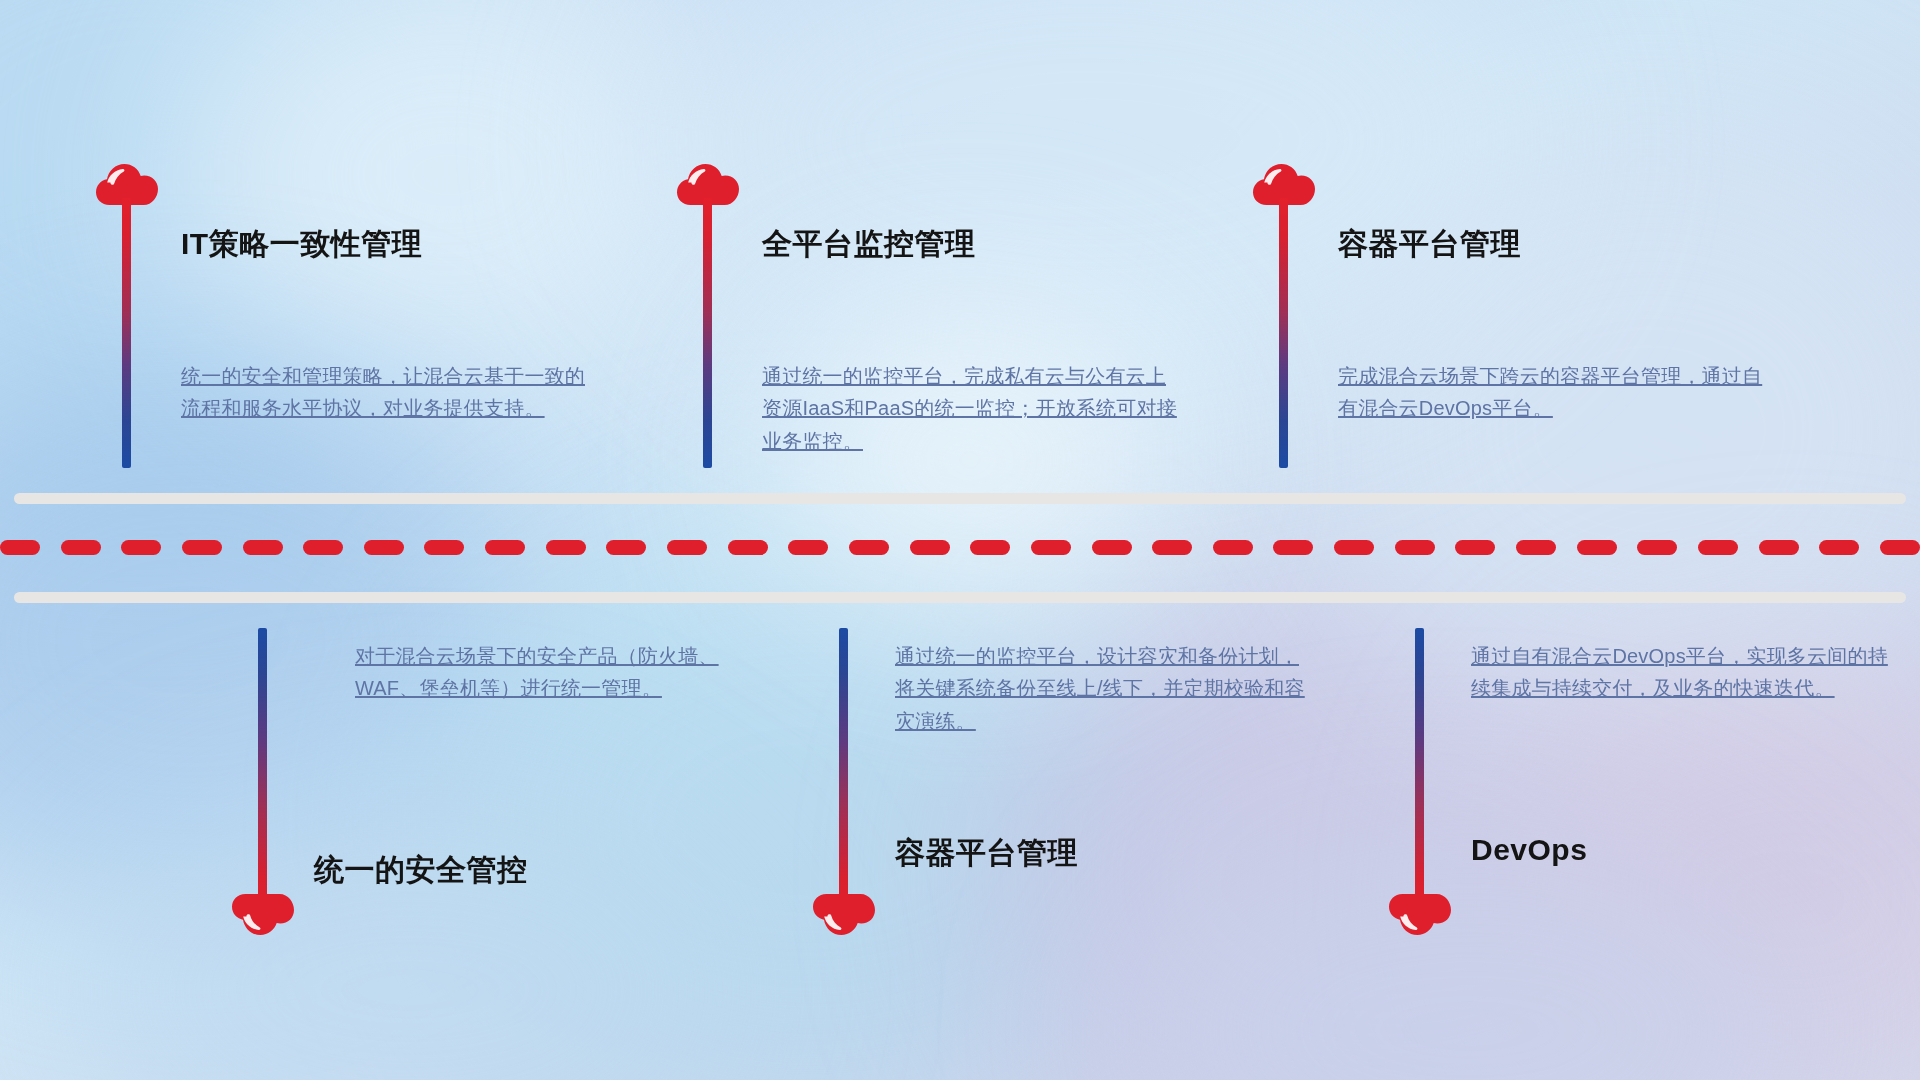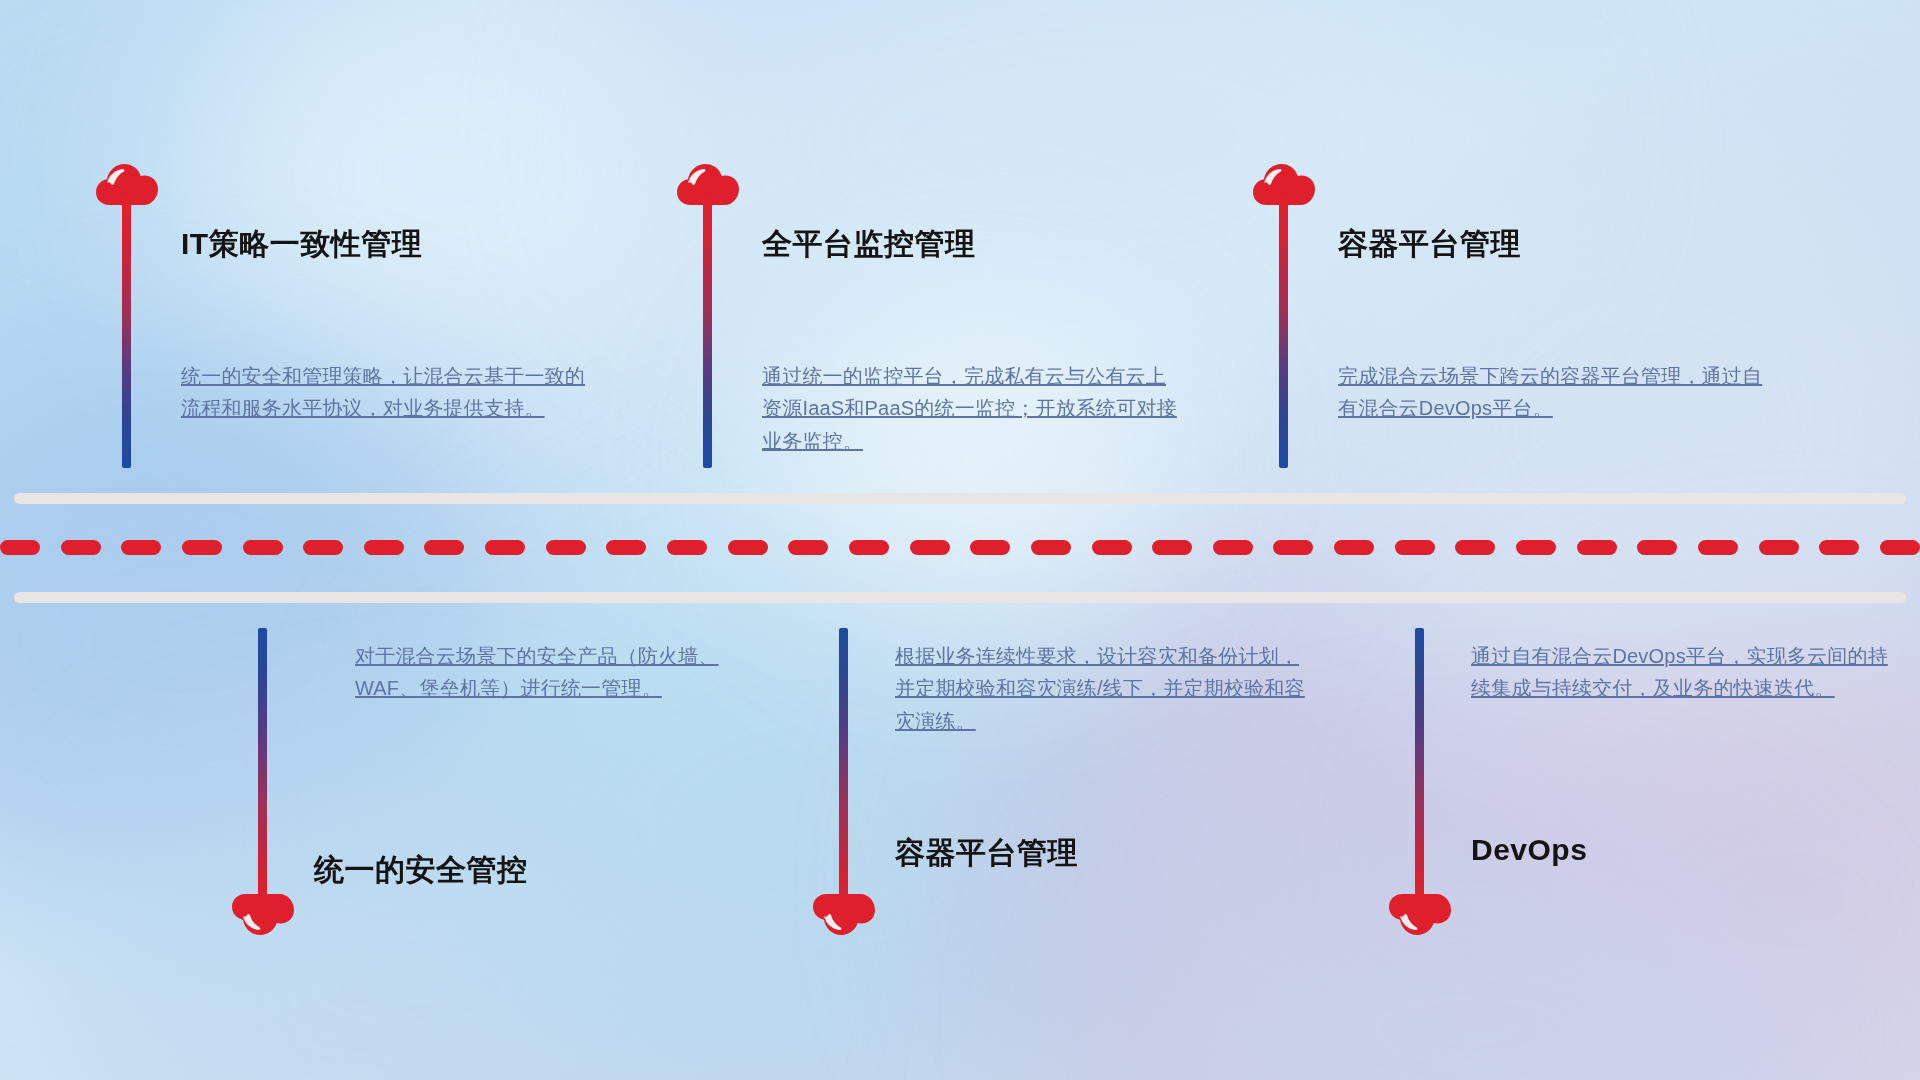--- a/index.html
+++ b/index.html
@@ -148,21 +148,21 @@
     <div class="cloud" style="left:230px;top:893px;transform:scaleY(-1);">
       <svg viewBox="0 0 66 48" xmlns="http://www.w3.org/2000/svg">
         <path d="M15.5 47C7.5 47 2 41.3 2 34.2c0-6.5 4.6-11.8 11-12.9C14.4 12.6 21.6 6 30.4 6c7.6 0 14.1 4.9 16.3 11.9 1.1-.3 2.3-.5 3.5-.5C58.1 17.4 64 23.4 64 31c0 8-5.9 16-14.4 16H15.5z" fill="#e01f2d"></path>
         <path d="M13.2 24.6c1.6-7.2 7.9-12.8 15.6-13.6 1.5-.2 2.3 1.7 1 2.5-4.9 2.8-8.2 6.9-9.6 12.1-.5 1.9-3.1 1.5-3.6-.1-.2-.3-.2-.6-.1-.9z" fill="#ffffff" opacity="0.92"></path>
       </svg>
     </div>
   </div>
 
   <div class="col">
     <div class="stem up" style="left:839px;top:628px;height:290px;"></div>
-    <div class="col-body" style="left:895px;top:640px;width:420px;">根据业务连续性要求，设计容灾和备份计划，并定期校验和容灾演练/线下，并定期校验和容灾演练。</div>
+    <div class="col-body" style="left:895px;top:640px;width:420px;">通过统一的监控平台，设计容灾和备份计划，将关键系统备份至线上/线下，并定期校验和容灾演练。</div>
     <div class="col-title" style="left:895px;top:833px;">容器平台管理</div>
     <div class="cloud" style="left:811px;top:893px;transform:scaleY(-1);">
       <svg viewBox="0 0 66 48" xmlns="http://www.w3.org/2000/svg">
         <path d="M15.5 47C7.5 47 2 41.3 2 34.2c0-6.5 4.6-11.8 11-12.9C14.4 12.6 21.6 6 30.4 6c7.6 0 14.1 4.9 16.3 11.9 1.1-.3 2.3-.5 3.5-.5C58.1 17.4 64 23.4 64 31c0 8-5.9 16-14.4 16H15.5z" fill="#e01f2d"></path>
         <path d="M13.2 24.6c1.6-7.2 7.9-12.8 15.6-13.6 1.5-.2 2.3 1.7 1 2.5-4.9 2.8-8.2 6.9-9.6 12.1-.5 1.9-3.1 1.5-3.6-.1-.2-.3-.2-.6-.1-.9z" fill="#ffffff" opacity="0.92"></path>
       </svg>
     </div>
   </div>
 
   <div class="col">

